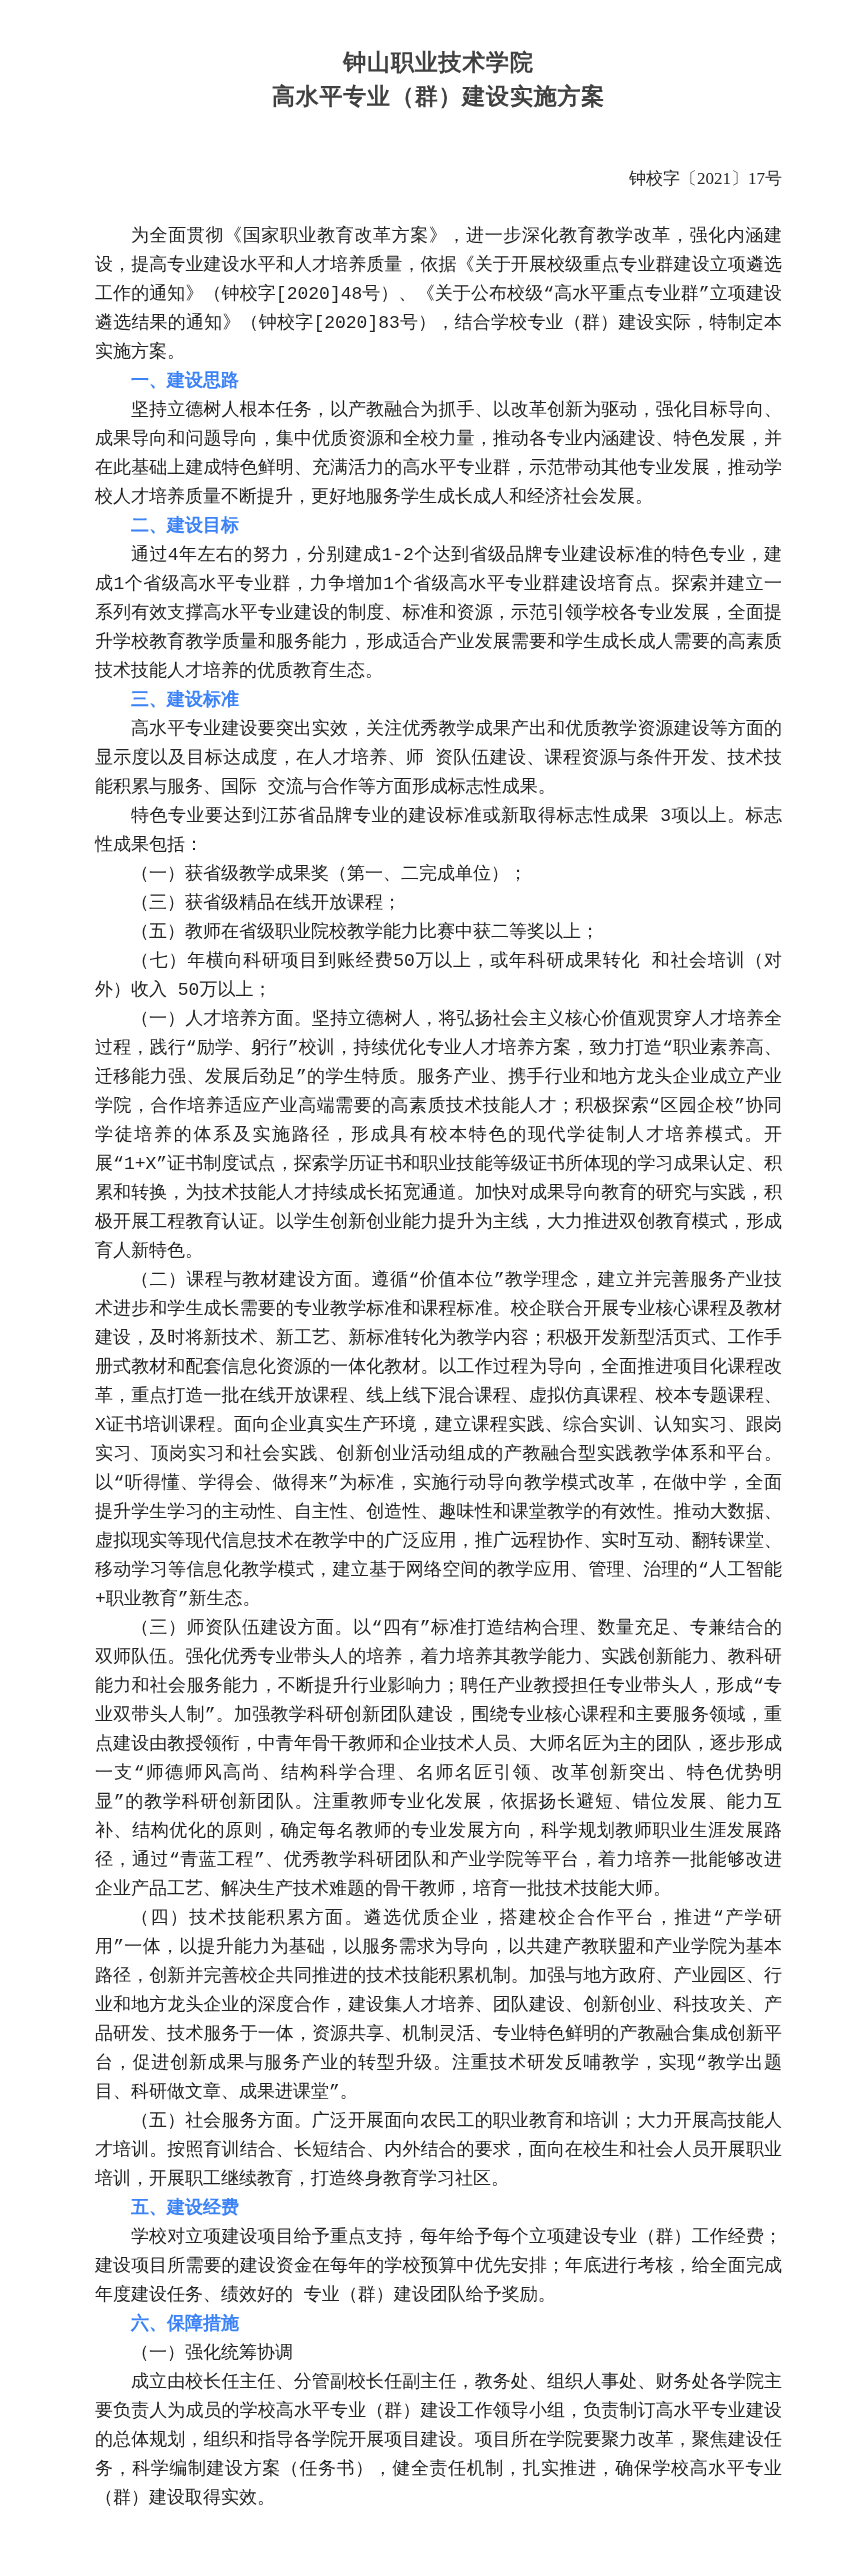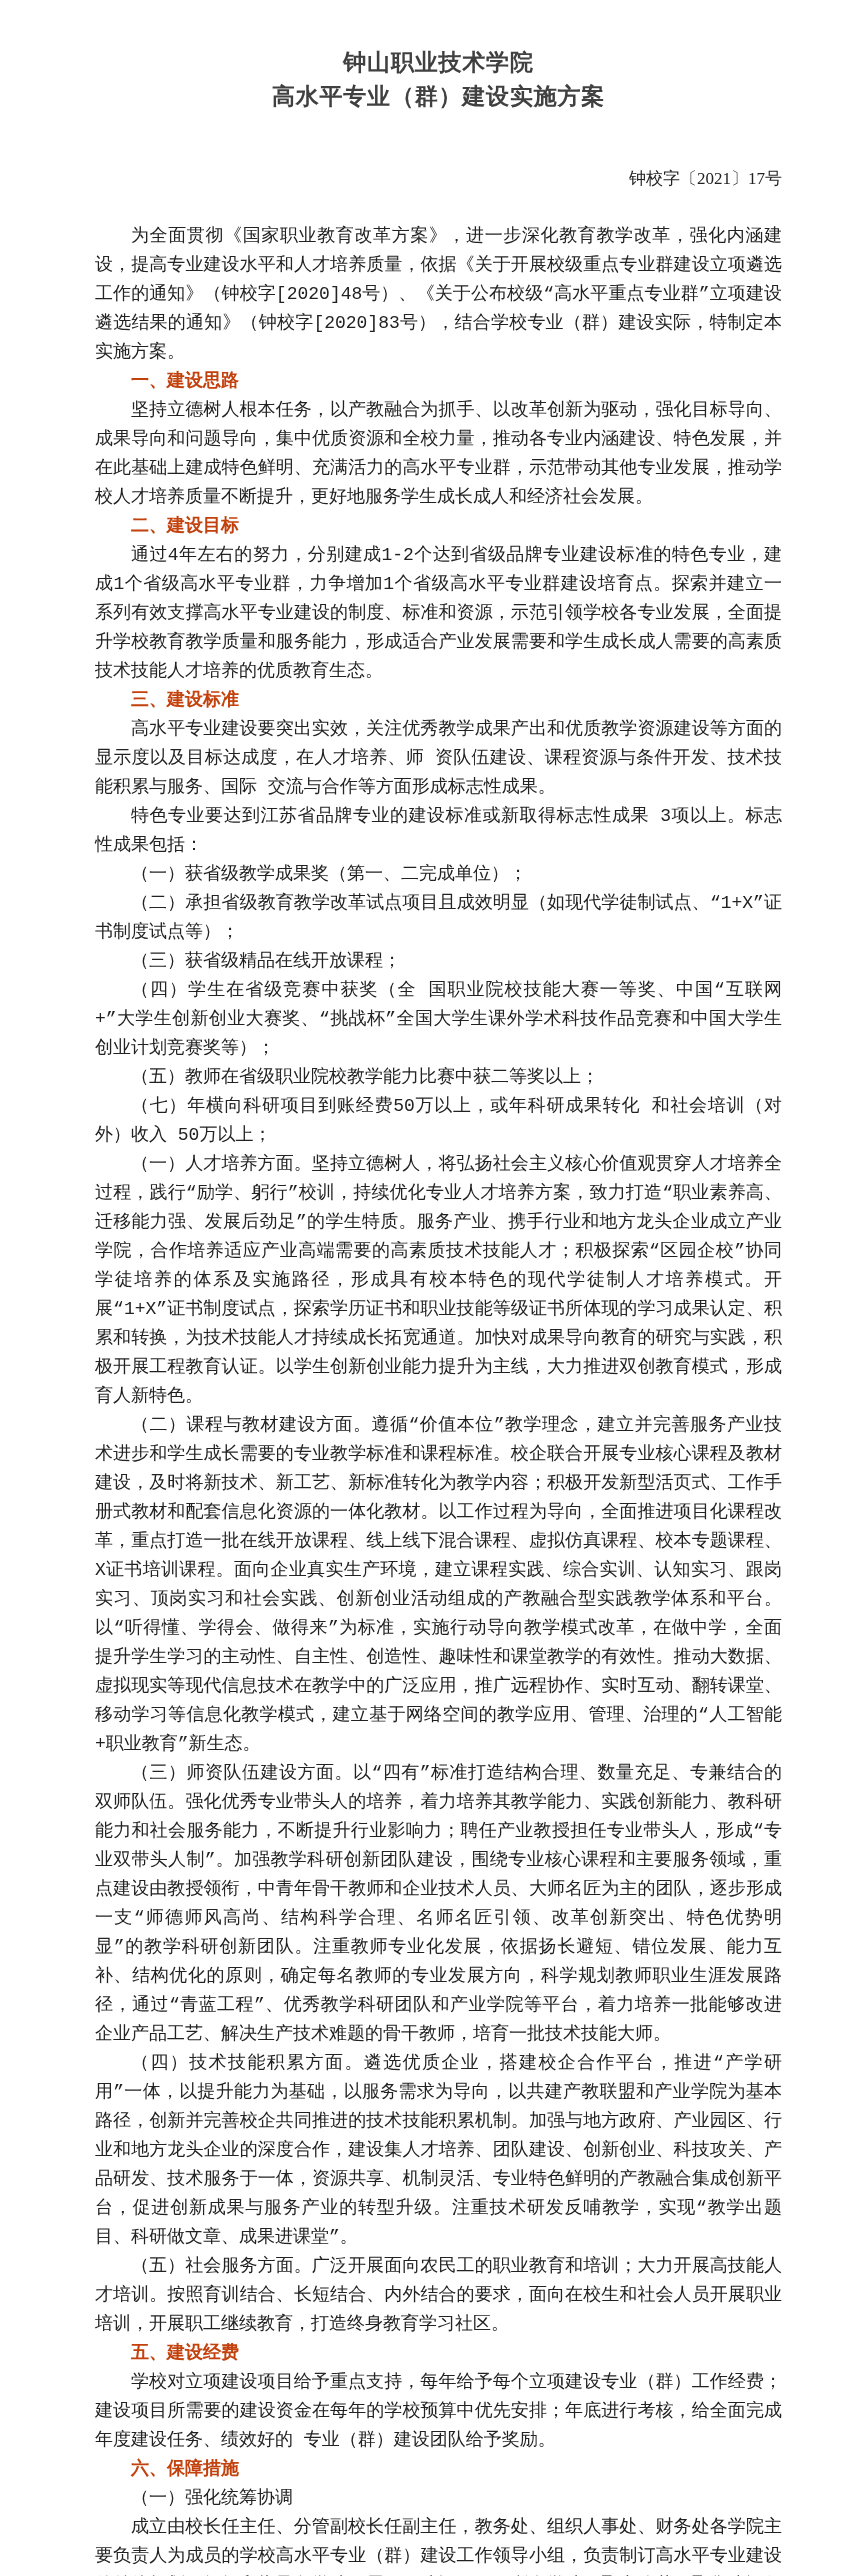--- a/index.html
+++ b/index.html
@@ -43,21 +43,21 @@
     text-align: justify;
     color: #222222;
   }
   .doc-body p {
     margin: 0;
     text-indent: 2em;
     font-family: Liberation Mono, monospace;
   }
   .doc-body p.heading {
     font-weight: bold;
-    color: #c2410c;
+    color: #3b82f6;
   }
   .doc-body p.subheading {
     font-weight: normal;
   }
 </style>
 </head>
 <body>
 
 <div class="page">
   <div class="title-block">
@@ -68,23 +68,21 @@
   <div class="doc-body">
       <p class="para">为全面贯彻《国家职业教育改革方案》，进一步深化教育教学改革，强化内涵建设，提高专业建设水平和人才培养质量，依据《关于开展校级重点专业群建设立项遴选工作的通知》（钟校字[2020]48号）、《关于公布校级“高水平重点专业群”立项建设遴选结果的通知》（钟校字[2020]83号），结合学校专业（群）建设实际，特制定本实施方案。</p>
       <p class="heading">一、建设思路</p>
       <p class="para">坚持立德树人根本任务，以产教融合为抓手、以改革创新为驱动，强化目标导向、成果导向和问题导向，集中优质资源和全校力量，推动各专业内涵建设、特色发展，并在此基础上建成特色鲜明、充满活力的高水平专业群，示范带动其他专业发展，推动学校人才培养质量不断提升，更好地服务学生成长成人和经济社会发展。</p>
       <p class="heading">二、建设目标</p>
       <p class="para">通过4年左右的努力，分别建成1-2个达到省级品牌专业建设标准的特色专业，建成1个省级高水平专业群，力争增加1个省级高水平专业群建设培育点。探索并建立一系列有效支撑高水平专业建设的制度、标准和资源，示范引领学校各专业发展，全面提升学校教育教学质量和服务能力，形成适合产业发展需要和学生成长成人需要的高素质技术技能人才培养的优质教育生态。</p>
       <p class="heading">三、建设标准</p>
       <p class="para">高水平专业建设要突出实效，关注优秀教学成果产出和优质教学资源建设等方面的显示度以及目标达成度，在人才培养、师 资队伍建设、课程资源与条件开发、技术技能积累与服务、国际 交流与合作等方面形成标志性成果。</p>
       <p class="para">特色专业要达到江苏省品牌专业的建设标准或新取得标志性成果 3项以上。标志性成果包括：</p>
       <p class="para">（一）获省级教学成果奖（第一、二完成单位）；</p>
-      <p class="para">（二）承担省级教育教学改革试点项目且成效明显（如现代学徒制试点、“1+X”证书制度试点等）；</p>
       <p class="para">（三）获省级精品在线开放课程；</p>
-      <p class="para">（四）学生在省级竞赛中获奖（全 国职业院校技能大赛一等奖、中国“互联网+”大学生创新创业大赛奖、“挑战杯”全国大学生课外学术科技作品竞赛和中国大学生创业计划竞赛奖等）；</p>
       <p class="para">（五）教师在省级职业院校教学能力比赛中获二等奖以上；</p>
       <p class="para">（七）年横向科研项目到账经费50万以上，或年科研成果转化 和社会培训（对外）收入 50万以上；</p>
       <p class="para">（一）人才培养方面。坚持立德树人，将弘扬社会主义核心价值观贯穿人才培养全过程，践行“励学、躬行”校训，持续优化专业人才培养方案，致力打造“职业素养高、迁移能力强、发展后劲足”的学生特质。服务产业、携手行业和地方龙头企业成立产业学院，合作培养适应产业高端需要的高素质技术技能人才；积极探索“区园企校”协同学徒培养的体系及实施路径，形成具有校本特色的现代学徒制人才培养模式。开展“1+X”证书制度试点，探索学历证书和职业技能等级证书所体现的学习成果认定、积累和转换，为技术技能人才持续成长拓宽通道。加快对成果导向教育的研究与实践，积极开展工程教育认证。以学生创新创业能力提升为主线，大力推进双创教育模式，形成育人新特色。</p>
       <p class="para">（二）课程与教材建设方面。遵循“价值本位”教学理念，建立并完善服务产业技术进步和学生成长需要的专业教学标准和课程标准。校企联合开展专业核心课程及教材建设，及时将新技术、新工艺、新标准转化为教学内容；积极开发新型活页式、工作手册式教材和配套信息化资源的一体化教材。以工作过程为导向，全面推进项目化课程改革，重点打造一批在线开放课程、线上线下混合课程、虚拟仿真课程、校本专题课程、X证书培训课程。面向企业真实生产环境，建立课程实践、综合实训、认知实习、跟岗实习、顶岗实习和社会实践、创新创业活动组成的产教融合型实践教学体系和平台。以“听得懂、学得会、做得来”为标准，实施行动导向教学模式改革，在做中学，全面提升学生学习的主动性、自主性、创造性、趣味性和课堂教学的有效性。推动大数据、虚拟现实等现代信息技术在教学中的广泛应用，推广远程协作、实时互动、翻转课堂、移动学习等信息化教学模式，建立基于网络空间的教学应用、管理、治理的“人工智能+职业教育”新生态。</p>
       <p class="para">（三）师资队伍建设方面。以“四有”标准打造结构合理、数量充足、专兼结合的双师队伍。强化优秀专业带头人的培养，着力培养其教学能力、实践创新能力、教科研能力和社会服务能力，不断提升行业影响力；聘任产业教授担任专业带头人，形成“专业双带头人制”。加强教学科研创新团队建设，围绕专业核心课程和主要服务领域，重点建设由教授领衔，中青年骨干教师和企业技术人员、大师名匠为主的团队，逐步形成一支“师德师风高尚、结构科学合理、名师名匠引领、改革创新突出、特色优势明显”的教学科研创新团队。注重教师专业化发展，依据扬长避短、错位发展、能力互补、结构优化的原则，确定每名教师的专业发展方向，科学规划教师职业生涯发展路径，通过“青蓝工程”、优秀教学科研团队和产业学院等平台，着力培养一批能够改进企业产品工艺、解决生产技术难题的骨干教师，培育一批技术技能大师。</p>
       <p class="para">（四）技术技能积累方面。遴选优质企业，搭建校企合作平台，推进“产学研用”一体，以提升能力为基础，以服务需求为导向，以共建产教联盟和产业学院为基本路径，创新并完善校企共同推进的技术技能积累机制。加强与地方政府、产业园区、行业和地方龙头企业的深度合作，建设集人才培养、团队建设、创新创业、科技攻关、产品研发、技术服务于一体，资源共享、机制灵活、专业特色鲜明的产教融合集成创新平台，促进创新成果与服务产业的转型升级。注重技术研发反哺教学，实现“教学出题目、科研做文章、成果进课堂”。</p>
       <p class="para">（五）社会服务方面。广泛开展面向农民工的职业教育和培训；大力开展高技能人才培训。按照育训结合、长短结合、内外结合的要求，面向在校生和社会人员开展职业培训，开展职工继续教育，打造终身教育学习社区。</p>
       <p class="heading">五、建设经费</p>
       <p class="para">学校对立项建设项目给予重点支持，每年给予每个立项建设专业（群）工作经费；建设项目所需要的建设资金在每年的学校预算中优先安排；年底进行考核，给全面完成年度建设任务、绩效好的 专业（群）建设团队给予奖励。</p>
       <p class="heading">六、保障措施</p>

